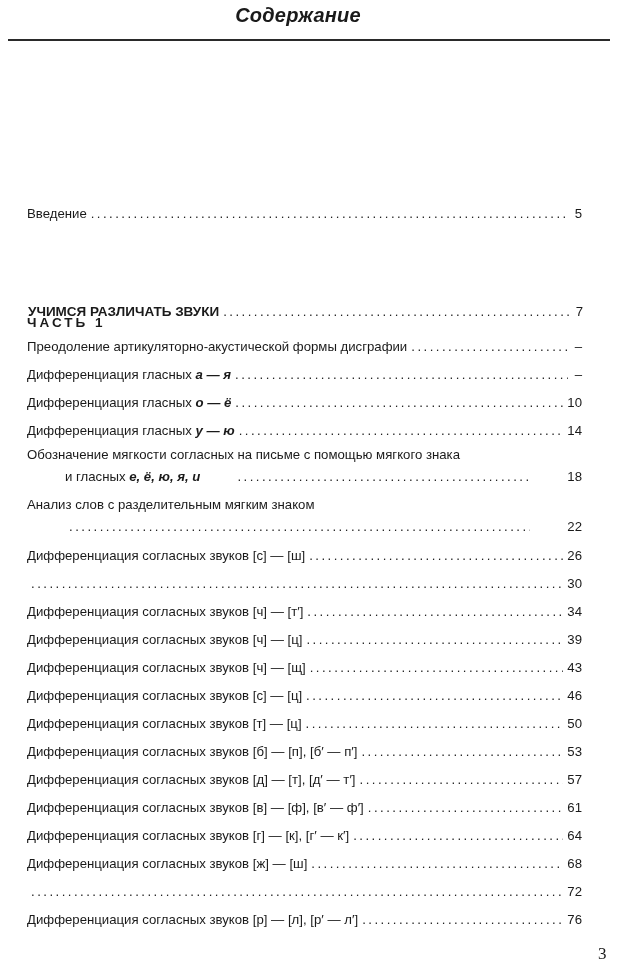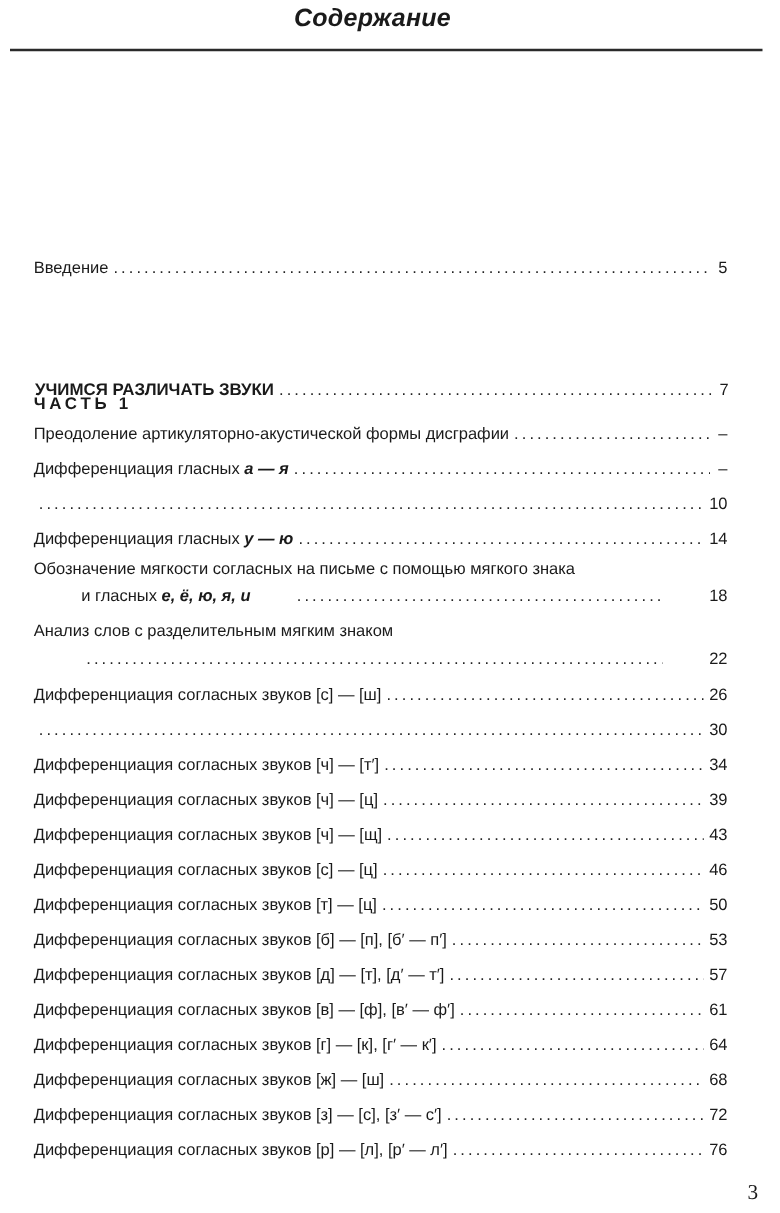--- a/index.html
+++ b/index.html
@@ -66,20 +66,21 @@
     <span class="page">–</span>
   </div>
 
   <div class="entry" style="top:366px">
     <span class="label"><span>Дифференциация гласных </span><i>а — я</i></span>
     <span class="dots"></span>
     <span class="page">–</span>
   </div>
 
   <div class="entry" style="top:394px">
+    <span class="label"><span>Дифференциация гласных </span><i>о — ё</i></span>
     <span class="dots"></span>
     <span class="page">10</span>
   </div>
 
   <div class="entry" style="top:422px">
     <span class="label"><span>Дифференциация гласных </span><i>у — ю</i></span>
     <span class="dots"></span>
     <span class="page">14</span>
   </div>
 
@@ -149,21 +150,20 @@
       <span class="label">Дифференциация согласных звуков [г] — [к], [г′ — к′]</span>
       <span class="dots"></span>
       <span class="page">64</span>
     </div>
   <div class="entry" style="top:855px">
       <span class="label">Дифференциация согласных звуков [ж] — [ш]</span>
       <span class="dots"></span>
       <span class="page">68</span>
     </div>
   <div class="entry" style="top:883px">
-      <span class="label">Дифференциация согласных звуков [з] — [с], [з′ — с′]</span>
       <span class="dots"></span>
       <span class="page">72</span>
     </div>
   <div class="entry" style="top:911px">
       <span class="label">Дифференциация согласных звуков [р] — [л], [р′ — л′]</span>
       <span class="dots"></span>
       <span class="page">76</span>
     </div>
 </div>
 

